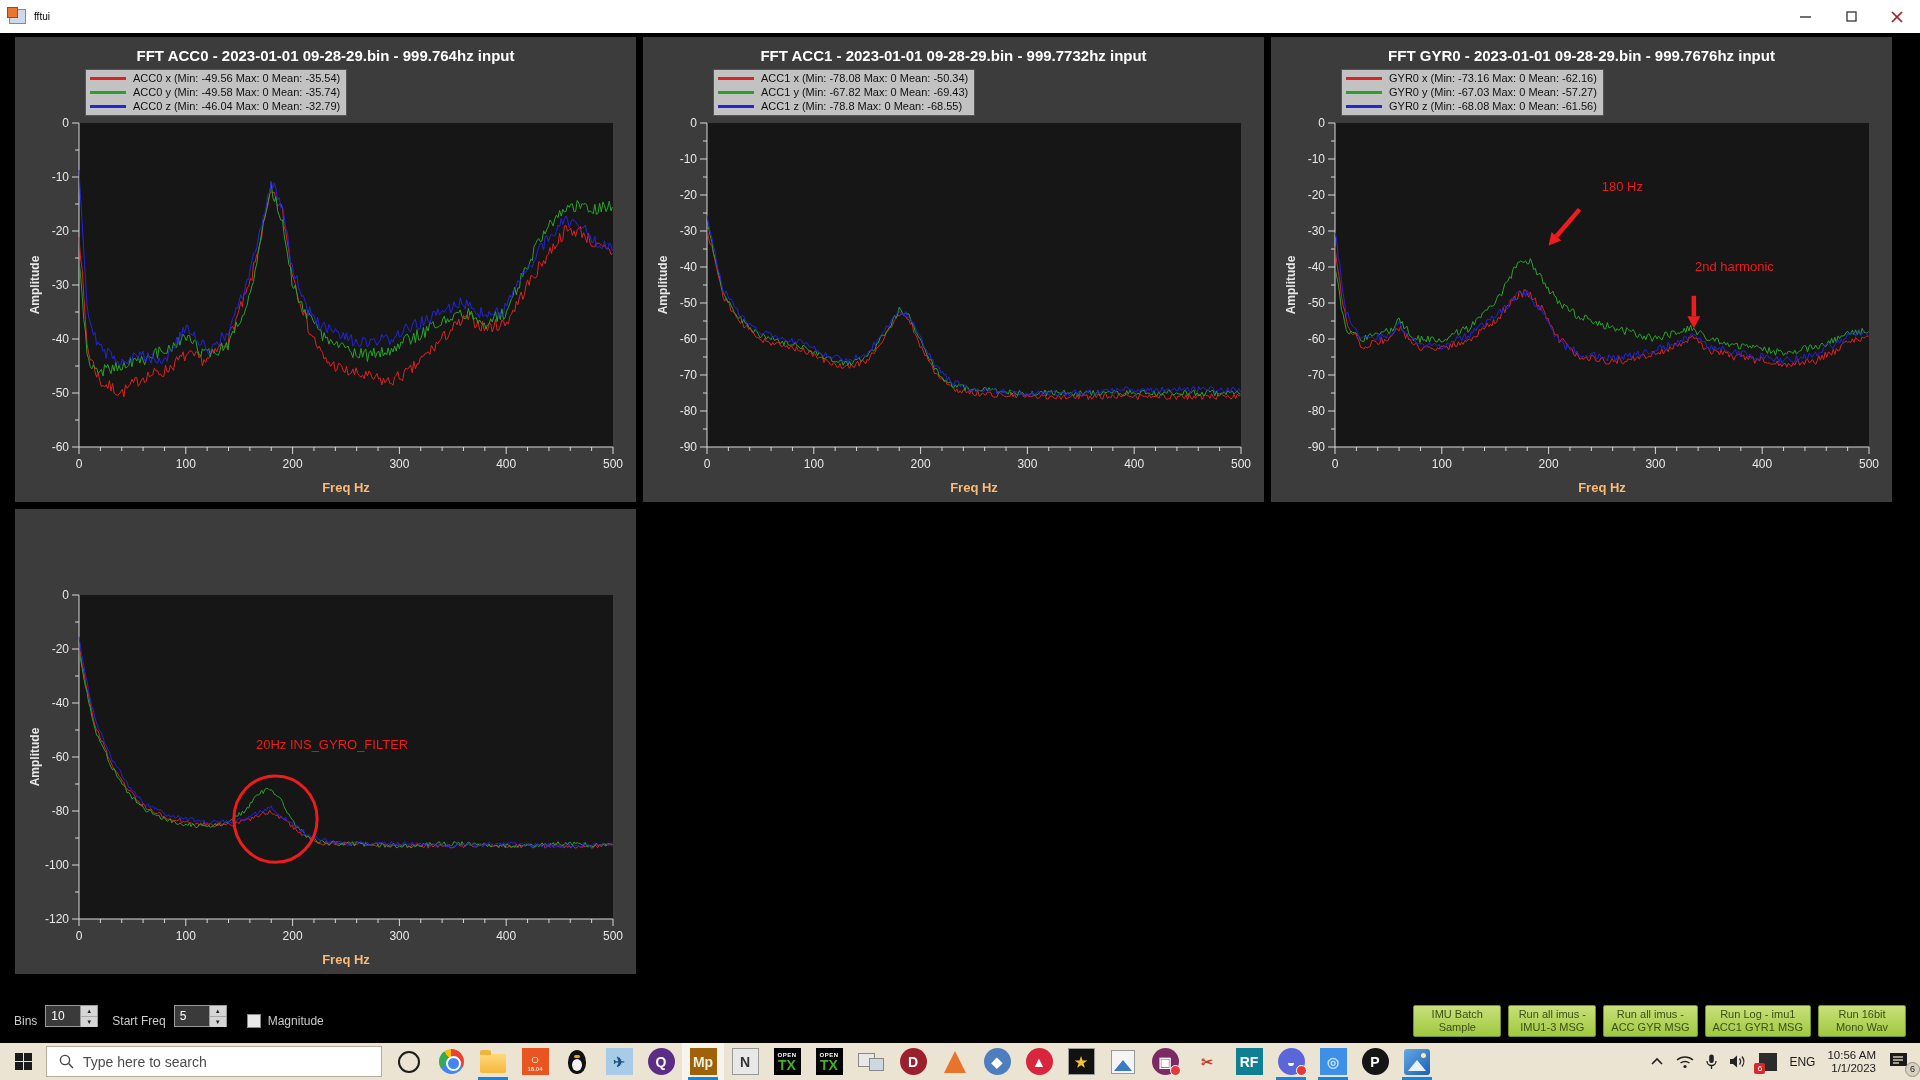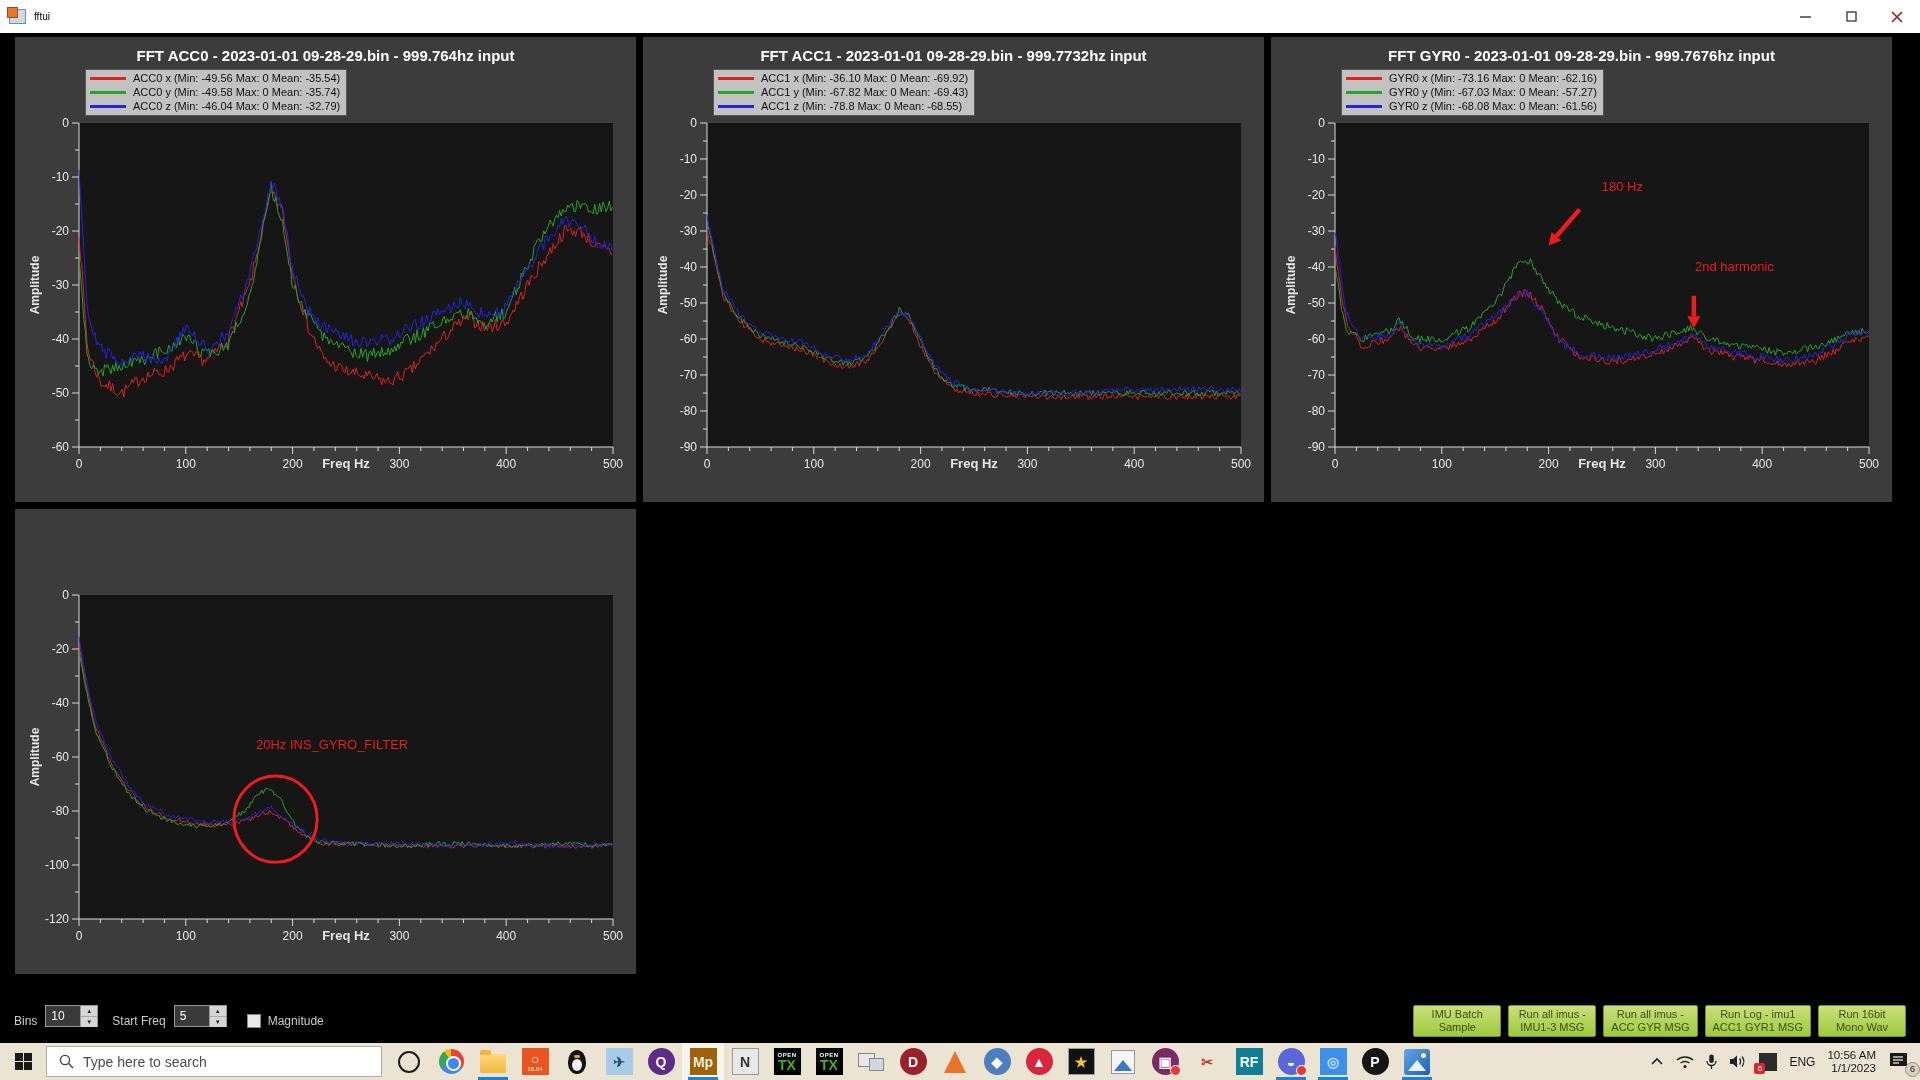--- a/index.html
+++ b/index.html
@@ -17,21 +17,21 @@
   
   .panel { position:absolute; width:621px; height:465px; background:#3c3c3c; }
   .panel-title { position:absolute; left:0; right:0; top:10px; text-align:center; color:#ffffff; font-size:15px; font-weight:bold; }
   .legend { position:absolute; left:70px; top:32px; background:#c2c2c2; border:1px solid #555; padding:1px 6px 2px 4px; z-index:3; }
   .legend-row { display:flex; align-items:center; height:14px; }
   .swatch { display:inline-block; width:36px; height:3px; margin-right:7px; }
   .legend-row span.ltext { font-size:11px; color:#111; white-space:nowrap; }
   svg.plot { position:absolute; left:0; top:0; width:621px; height:465px; }
   svg.plot text { font-family:"Liberation Sans", sans-serif; }
   .ylabel { position:absolute; left:20px; top:248px; transform:translate(-50%,-50%) rotate(-90deg); color:#e8e8e8; font-size:12px; font-weight:bold; white-space:nowrap; }
-  .xlabel { position:absolute; left:331px; top:426px; transform:translate(-50%,-50%); color:#e5e5e5; font-size:13px; font-weight:bold; }
+  .xlabel { position:absolute; left:331px; top:450px; transform:translate(-50%,-50%); color:#fdba74; font-size:13px; font-weight:bold; }
 
   
   .controls-bar { position:absolute; left:0; top:998px; width:1920px; height:45px; background:#000; display:flex; align-items:center; }
   .ctl-label { color:#cccccc; font-size:12px; margin-left:14px; }
   .spinner { display:flex; margin-left:8px; height:32px; }
   .spin-box { width:36px; height:22px; background:#3a3a3a; border:1px solid #9a9a9a; color:#fff; font-size:12px; display:flex; align-items:center; padding-left:5px; }
   .spin-arrows { width:17px; height:22px; display:flex; flex-direction:column; border:1px solid #9a9a9a; border-left:none; }
   .spin-arrows div { flex:1; background:#d6d6d6; color:#222; font-size:6px; line-height:10px; text-align:center; border-bottom:1px solid #aaa; }
   .spin-arrows div:last-child { border-bottom:none; }
   .chk { width:14px; height:14px; background:#e9e9e9; border:1px solid #888; margin-left:20px; }
@@ -254,21 +254,21 @@
       <line x1="64" y1="86" x2="64" y2="410" stroke="#d8d8d8" stroke-width="1"></line>
       <line x1="64" y1="410" x2="598" y2="410" stroke="#d8d8d8" stroke-width="1"></line>
       <path d="M64.0 191.9L65.6 201.5L67.2 207.4L68.8 208.4L70.4 215.8L72.0 223.7L73.6 230.6L75.2 238.5L76.8 244.1L78.4 250.2L80.0 260.2L81.6 264.3L83.2 260.9L84.8 264.3L86.4 266.8L88.0 274.4L89.6 274.4L91.2 275.7L92.8 278.9L94.4 281.4L96.0 284.0L97.6 286.4L99.2 284.0L100.8 290.6L102.4 290.3L104.0 287.7L105.7 292.6L107.3 290.4L108.9 295.2L110.5 295.5L112.1 298.9L113.7 300.7L115.3 300.6L116.9 302.6L118.5 303.2L120.1 305.9L121.7 301.4L123.3 304.7L124.9 304.1L126.5 305.8L128.1 308.4L129.7 305.4L131.3 308.0L132.9 306.0L134.5 305.4L136.1 305.6L137.7 308.9L139.3 309.5L140.9 308.0L142.5 310.1L144.1 308.6L145.7 311.9L147.3 309.7L148.9 309.2L150.5 312.1L152.1 314.2L153.7 309.6L155.3 313.7L156.9 314.1L158.5 314.4L160.1 310.6L161.7 314.7L163.3 317.3L164.9 316.8L166.5 313.2L168.1 313.9L169.7 319.5L171.3 316.4L172.9 318.5L174.5 321.7L176.1 320.1L177.7 320.3L179.3 320.2L180.9 325.5L182.5 321.7L184.2 323.8L185.8 325.0L187.4 327.7L189.0 328.3L190.6 325.4L192.2 326.8L193.8 330.3L195.4 330.2L197.0 326.5L198.6 331.2L200.2 331.2L201.8 329.5L203.4 328.4L205.0 328.3L206.6 331.4L208.2 327.3L209.8 329.6L211.4 330.4L213.0 326.5L214.6 324.1L216.2 329.2L217.8 324.8L219.4 323.3L221.0 324.5L222.6 326.8L224.2 322.4L225.8 323.5L227.4 318.8L229.0 315.3L230.6 317.1L232.2 315.0L233.8 310.9L235.4 310.0L237.0 307.3L238.6 306.5L240.2 303.3L241.8 299.7L243.4 295.1L245.0 292.3L246.6 289.8L248.2 290.7L249.8 287.6L251.4 283.3L253.0 281.2L254.6 277.5L256.2 279.2L257.8 277.4L259.4 277.0L261.0 278.2L262.6 279.3L264.3 282.3L265.9 282.6L267.5 287.4L269.1 286.0L270.7 295.4L272.3 297.1L273.9 300.3L275.5 304.6L277.1 310.6L278.7 309.5L280.3 314.0L281.9 318.6L283.5 318.3L285.1 322.8L286.7 325.5L288.3 326.5L289.9 331.1L291.5 336.8L293.1 336.3L294.7 337.3L296.3 340.8L297.9 341.9L299.5 341.9L301.1 344.8L302.7 344.1L304.3 347.9L305.9 347.7L307.5 348.3L309.1 350.3L310.7 351.3L312.3 354.6L313.9 351.8L315.5 356.0L317.1 353.7L318.7 356.2L320.3 352.7L321.9 352.6L323.5 356.0L325.1 354.3L326.7 357.1L328.3 352.8L329.9 357.1L331.5 358.6L333.1 358.3L334.7 353.7L336.3 359.2L337.9 358.2L339.5 355.8L341.1 357.5L342.7 358.1L344.4 355.1L346.0 355.2L347.6 355.1L349.2 359.4L350.8 360.1L352.4 360.0L354.0 360.1L355.6 354.7L357.2 355.9L358.8 357.5L360.4 358.5L362.0 359.4L363.6 359.9L365.2 359.2L366.8 359.6L368.4 355.5L370.0 359.7L371.6 356.7L373.2 360.9L374.8 358.1L376.4 357.4L378.0 356.5L379.6 357.9L381.2 360.1L382.8 359.8L384.4 358.4L386.0 359.4L387.6 359.4L389.2 359.9L390.8 356.9L392.4 359.1L394.0 361.3L395.6 361.1L397.2 359.9L398.8 357.6L400.4 358.8L402.0 357.7L403.6 362.0L405.2 362.0L406.8 359.4L408.4 358.9L410.0 360.1L411.6 361.4L413.2 361.9L414.8 358.6L416.4 359.2L418.0 362.4L419.6 359.5L421.2 357.9L422.8 361.6L424.5 361.2L426.1 360.4L427.7 359.9L429.3 357.8L430.9 360.0L432.5 361.9L434.1 357.7L435.7 361.7L437.3 357.4L438.9 359.4L440.5 356.7L442.1 358.8L443.7 357.2L445.3 362.6L446.9 358.9L448.5 361.7L450.1 360.8L451.7 357.2L453.3 360.6L454.9 357.3L456.5 357.7L458.1 361.4L459.7 362.3L461.3 357.0L462.9 356.5L464.5 361.4L466.1 359.6L467.7 361.2L469.3 357.6L470.9 359.6L472.5 361.1L474.1 361.2L475.7 356.5L477.3 359.2L478.9 359.9L480.5 357.1L482.1 356.6L483.7 357.0L485.3 359.1L486.9 359.5L488.5 359.9L490.1 360.6L491.7 357.9L493.3 359.7L494.9 362.5L496.5 357.8L498.1 357.5L499.7 359.3L501.3 359.3L502.9 359.3L504.5 360.5L506.2 357.6L507.8 360.5L509.4 359.6L511.0 359.6L512.6 359.3L514.2 359.4L515.8 361.4L517.4 357.7L519.0 356.7L520.6 357.4L522.2 360.7L523.8 362.6L525.4 361.7L527.0 362.1L528.6 357.4L530.2 357.9L531.8 359.6L533.4 362.5L535.0 359.0L536.6 359.3L538.2 356.7L539.8 360.0L541.4 361.5L543.0 357.9L544.6 362.5L546.2 357.1L547.8 361.0L549.4 362.1L551.0 358.9L552.6 361.3L554.2 358.8L555.8 357.1L557.4 357.6L559.0 362.4L560.6 360.0L562.2 357.3L563.8 359.0L565.4 358.6L567.0 361.3L568.6 356.8L570.2 359.9L571.8 361.4L573.4 362.4L575.0 356.7L576.6 356.8L578.2 356.6L579.8 358.4L581.4 358.7L583.0 360.4L584.6 358.5L586.3 359.9L587.9 362.0L589.5 360.7L591.1 357.5L592.7 361.8L594.3 357.1L595.9 359.0L597.5 358.4" fill="none" stroke="#dd2222" stroke-width="1"></path>
       <path d="M64.0 187.1L65.6 191.0L67.2 198.5L68.8 204.7L70.4 215.8L72.0 221.8L73.6 227.1L75.2 235.2L76.8 241.1L78.4 250.7L80.0 254.6L81.6 258.4L83.2 261.2L84.8 265.5L86.4 264.4L88.0 268.1L89.6 271.6L91.2 275.4L92.8 277.4L94.4 280.1L96.0 281.4L97.6 279.6L99.2 285.6L100.8 282.4L102.4 286.3L104.0 286.0L105.7 290.1L107.3 292.2L108.9 293.1L110.5 295.5L112.1 292.5L113.7 294.4L115.3 297.1L116.9 300.8L118.5 299.8L120.1 296.6L121.7 298.8L123.3 302.2L124.9 299.6L126.5 300.9L128.1 302.7L129.7 299.5L131.3 303.4L132.9 302.8L134.5 301.8L136.1 304.8L137.7 306.5L139.3 304.1L140.9 307.9L142.5 303.4L144.1 305.0L145.7 308.3L147.3 308.2L148.9 307.9L150.5 308.2L152.1 304.9L153.7 308.4L155.3 309.1L156.9 311.2L158.5 311.6L160.1 308.3L161.7 308.9L163.3 311.1L164.9 312.4L166.5 314.7L168.1 314.1L169.7 316.8L171.3 314.9L172.9 313.8L174.5 318.4L176.1 315.3L177.7 317.0L179.3 318.3L180.9 322.4L182.5 320.8L184.2 319.8L185.8 319.9L187.4 320.0L189.0 324.5L190.6 324.6L192.2 325.0L193.8 324.5L195.4 325.6L197.0 323.3L198.6 323.2L200.2 328.3L201.8 324.4L203.4 324.5L205.0 328.1L206.6 324.5L208.2 328.2L209.8 325.8L211.4 322.8L213.0 322.3L214.6 322.3L216.2 320.6L217.8 324.6L219.4 323.2L221.0 320.7L222.6 319.0L224.2 319.5L225.8 316.3L227.4 313.9L229.0 312.6L230.6 314.1L232.2 312.1L233.8 306.4L235.4 305.8L237.0 300.9L238.6 298.3L240.2 298.2L241.8 298.4L243.4 294.9L245.0 293.7L246.6 290.7L248.2 288.7L249.8 282.3L251.4 278.6L253.0 281.2L254.6 277.8L256.2 270.2L257.8 272.7L259.4 276.0L261.0 278.5L262.6 275.4L264.3 277.0L265.9 276.8L267.5 282.2L269.1 286.9L270.7 288.3L272.3 295.2L273.9 296.3L275.5 300.3L277.1 301.4L278.7 304.7L280.3 309.7L281.9 311.9L283.5 317.2L285.1 320.0L286.7 323.4L288.3 322.1L289.9 327.8L291.5 332.6L293.1 331.0L294.7 333.6L296.3 339.0L297.9 339.8L299.5 340.6L301.1 344.0L302.7 343.0L304.3 345.2L305.9 346.0L307.5 344.3L309.1 349.5L310.7 350.6L312.3 347.8L313.9 350.3L315.5 347.4L317.1 347.9L318.7 348.0L320.3 347.8L321.9 353.5L323.5 349.1L325.1 350.8L326.7 354.3L328.3 352.4L329.9 352.8L331.5 351.0L333.1 354.3L334.7 352.3L336.3 353.6L337.9 353.7L339.5 353.6L341.1 350.4L342.7 350.8L344.4 353.9L346.0 350.6L347.6 353.3L349.2 351.5L350.8 352.7L352.4 351.1L354.0 354.5L355.6 356.6L357.2 354.1L358.8 354.4L360.4 355.0L362.0 354.6L363.6 355.4L365.2 357.1L366.8 352.8L368.4 357.6L370.0 356.0L371.6 354.7L373.2 357.4L374.8 357.9L376.4 353.4L378.0 356.3L379.6 355.5L381.2 358.2L382.8 358.3L384.4 357.3L386.0 358.1L387.6 357.2L389.2 354.3L390.8 358.9L392.4 358.1L394.0 357.9L395.6 356.7L397.2 354.6L398.8 354.6L400.4 356.7L402.0 353.0L403.6 358.6L405.2 354.0L406.8 355.0L408.4 353.2L410.0 357.8L411.6 357.8L413.2 353.4L414.8 355.6L416.4 355.5L418.0 358.2L419.6 354.7L421.2 353.2L422.8 357.6L424.5 355.8L426.1 356.3L427.7 355.5L429.3 356.9L430.9 358.8L432.5 355.4L434.1 356.0L435.7 358.8L437.3 353.6L438.9 356.4L440.5 357.6L442.1 355.1L443.7 354.0L445.3 355.5L446.9 353.8L448.5 358.3L450.1 353.4L451.7 357.6L453.3 356.9L454.9 353.5L456.5 358.2L458.1 357.8L459.7 354.7L461.3 355.1L462.9 355.7L464.5 354.9L466.1 354.0L467.7 355.6L469.3 356.3L470.9 353.1L472.5 354.8L474.1 353.9L475.7 357.3L477.3 356.6L478.9 358.0L480.5 358.8L482.1 358.5L483.7 353.5L485.3 357.2L486.9 352.9L488.5 356.6L490.1 355.6L491.7 356.2L493.3 357.6L494.9 356.1L496.5 357.4L498.1 353.9L499.7 353.8L501.3 353.1L502.9 357.0L504.5 356.2L506.2 356.2L507.8 357.4L509.4 358.0L511.0 353.8L512.6 358.6L514.2 358.4L515.8 354.6L517.4 357.7L519.0 358.1L520.6 355.2L522.2 354.9L523.8 356.4L525.4 353.2L527.0 354.0L528.6 356.1L530.2 357.6L531.8 357.3L533.4 355.7L535.0 356.9L536.6 357.0L538.2 357.5L539.8 357.7L541.4 353.4L543.0 354.1L544.6 358.7L546.2 356.0L547.8 356.0L549.4 354.3L551.0 353.1L552.6 358.9L554.2 355.7L555.8 359.0L557.4 358.0L559.0 355.2L560.6 359.0L562.2 357.1L563.8 353.5L565.4 353.2L567.0 355.2L568.6 353.4L570.2 353.5L571.8 358.8L573.4 354.1L575.0 358.6L576.6 358.7L578.2 356.0L579.8 356.1L581.4 355.5L583.0 357.6L584.6 353.7L586.3 355.4L587.9 355.0L589.5 354.4L591.1 357.2L592.7 355.3L594.3 354.1L595.9 356.8L597.5 356.8" fill="none" stroke="#2aa22a" stroke-width="1"></path>
       <path d="M64.0 178.2L65.6 187.7L67.2 195.0L68.8 200.5L70.4 208.9L72.0 214.3L73.6 226.3L75.2 233.6L76.8 237.2L78.4 246.0L80.0 254.6L81.6 257.1L83.2 253.8L84.8 258.6L86.4 262.6L88.0 262.0L89.6 263.8L91.2 270.0L92.8 270.9L94.4 271.7L96.0 278.8L97.6 280.3L99.2 278.2L100.8 279.2L102.4 284.1L104.0 285.5L105.7 287.7L107.3 286.4L108.9 289.0L110.5 289.3L112.1 289.7L113.7 293.6L115.3 294.5L116.9 296.1L118.5 297.5L120.1 296.9L121.7 295.7L123.3 293.7L124.9 296.3L126.5 294.9L128.1 296.8L129.7 301.1L131.3 299.1L132.9 298.6L134.5 300.2L136.1 302.1L137.7 301.6L139.3 300.1L140.9 302.5L142.5 303.3L144.1 304.4L145.7 304.7L147.3 304.2L148.9 301.5L150.5 306.7L152.1 304.9L153.7 306.3L155.3 302.7L156.9 302.4L158.5 303.3L160.1 306.2L161.7 307.1L163.3 305.0L164.9 307.3L166.5 309.8L168.1 310.1L169.7 310.7L171.3 308.8L172.9 314.2L174.5 313.0L176.1 315.2L177.7 316.0L179.3 318.1L180.9 319.0L182.5 315.5L184.2 319.7L185.8 319.4L187.4 320.0L189.0 321.4L190.6 319.9L192.2 318.7L193.8 318.2L195.4 318.6L197.0 321.2L198.6 321.7L200.2 325.4L201.8 323.8L203.4 321.3L205.0 325.8L206.6 322.0L208.2 323.2L209.8 324.3L211.4 323.0L213.0 317.7L214.6 322.4L216.2 319.8L217.8 320.4L219.4 319.0L221.0 317.7L222.6 319.9L224.2 316.7L225.8 314.0L227.4 313.4L229.0 312.9L230.6 304.8L232.2 308.3L233.8 304.6L235.4 301.5L237.0 299.7L238.6 297.4L240.2 295.3L241.8 293.7L243.4 288.6L245.0 290.1L246.6 288.1L248.2 283.5L249.8 280.6L251.4 279.2L253.0 278.4L254.6 275.1L256.2 273.2L257.8 277.3L259.4 276.3L261.0 279.0L262.6 274.5L264.3 280.6L265.9 279.9L267.5 282.7L269.1 285.3L270.7 285.2L272.3 291.0L273.9 294.2L275.5 297.1L277.1 298.4L278.7 301.6L280.3 308.2L281.9 311.0L283.5 313.4L285.1 317.8L286.7 316.5L288.3 322.8L289.9 322.3L291.5 329.7L293.1 328.4L294.7 329.6L296.3 330.5L297.9 336.0L299.5 334.4L301.1 337.8L302.7 337.3L304.3 343.3L305.9 339.9L307.5 345.0L309.1 346.4L310.7 348.5L312.3 344.0L313.9 343.9L315.5 344.1L317.1 350.0L318.7 348.8L320.3 347.5L321.9 348.1L323.5 348.5L325.1 352.9L326.7 353.2L328.3 353.2L329.9 354.4L331.5 351.6L333.1 353.3L334.7 352.3L336.3 353.2L337.9 354.4L339.5 354.3L341.1 354.2L342.7 350.2L344.4 351.8L346.0 354.1L347.6 352.5L349.2 352.1L350.8 352.6L352.4 351.2L354.0 356.8L355.6 355.2L357.2 354.5L358.8 355.9L360.4 351.9L362.0 355.7L363.6 357.3L365.2 354.2L366.8 355.2L368.4 353.5L370.0 354.0L371.6 357.2L373.2 354.2L374.8 356.3L376.4 358.2L378.0 354.6L379.6 357.3L381.2 358.6L382.8 356.1L384.4 358.2L386.0 357.2L387.6 357.1L389.2 355.0L390.8 358.5L392.4 356.5L394.0 355.9L395.6 353.8L397.2 358.6L398.8 357.8L400.4 354.0L402.0 356.0L403.6 354.5L405.2 358.4L406.8 356.9L408.4 354.7L410.0 354.7L411.6 353.9L413.2 358.4L414.8 357.9L416.4 357.5L418.0 355.2L419.6 356.2L421.2 355.3L422.8 358.4L424.5 356.1L426.1 358.7L427.7 357.6L429.3 354.9L430.9 353.6L432.5 353.0L434.1 357.8L435.7 354.4L437.3 357.1L438.9 355.6L440.5 358.7L442.1 355.9L443.7 355.9L445.3 353.5L446.9 352.9L448.5 356.5L450.1 355.9L451.7 356.9L453.3 357.0L454.9 353.8L456.5 356.7L458.1 354.5L459.7 352.9L461.3 352.9L462.9 352.6L464.5 352.3L466.1 354.7L467.7 353.3L469.3 351.0L470.9 356.5L472.5 355.9L474.1 351.0L475.7 352.8L477.3 353.9L478.9 352.3L480.5 353.6L482.1 350.0L483.7 350.2L485.3 351.0L486.9 353.4L488.5 351.8L490.1 354.7L491.7 353.6L493.3 355.2L494.9 352.5L496.5 354.5L498.1 352.1L499.7 351.7L501.3 351.9L502.9 355.3L504.5 350.9L506.2 353.7L507.8 350.8L509.4 355.3L511.0 355.1L512.6 351.9L514.2 351.9L515.8 355.1L517.4 355.0L519.0 350.0L520.6 353.8L522.2 353.3L523.8 352.5L525.4 351.6L527.0 352.9L528.6 353.5L530.2 352.2L531.8 351.1L533.4 353.9L535.0 353.7L536.6 349.6L538.2 353.2L539.8 352.5L541.4 351.1L543.0 352.9L544.6 350.1L546.2 354.5L547.8 355.1L549.4 350.1L551.0 349.6L552.6 354.1L554.2 355.2L555.8 349.6L557.4 352.9L559.0 350.8L560.6 350.2L562.2 352.2L563.8 352.7L565.4 353.7L567.0 350.0L568.6 349.9L570.2 351.1L571.8 355.1L573.4 353.7L575.0 354.2L576.6 352.5L578.2 351.0L579.8 353.6L581.4 354.9L583.0 355.1L584.6 350.7L586.3 353.8L587.9 354.2L589.5 350.2L591.1 350.9L592.7 353.8L594.3 353.7L595.9 351.5L597.5 354.8" fill="none" stroke="#2424dd" stroke-width="1"></path>
     </svg>
   <div class="panel-title">FFT ACC1 - 2023-01-01 09-28-29.bin - 999.7732hz input</div>
   <div class="legend">
     <div class="legend-row">
         <span class="swatch" style="background: rgb(221, 34, 34);"></span>
-        <span class="ltext">ACC1 x (Min: -36.10 Max: 0 Mean: -69.92)</span>
+        <span class="ltext">ACC1 x (Min: -78.08 Max: 0 Mean: -50.34)</span>
       </div>
     <div class="legend-row">
         <span class="swatch" style="background: rgb(42, 162, 42);"></span>
         <span class="ltext">ACC1 y (Min: -67.82 Max: 0 Mean: -69.43)</span>
       </div>
     <div class="legend-row">
         <span class="swatch" style="background: rgb(36, 36, 221);"></span>
         <span class="ltext">ACC1 z (Min: -78.8 Max: 0 Mean: -68.55)</span>
       </div>
   </div>

